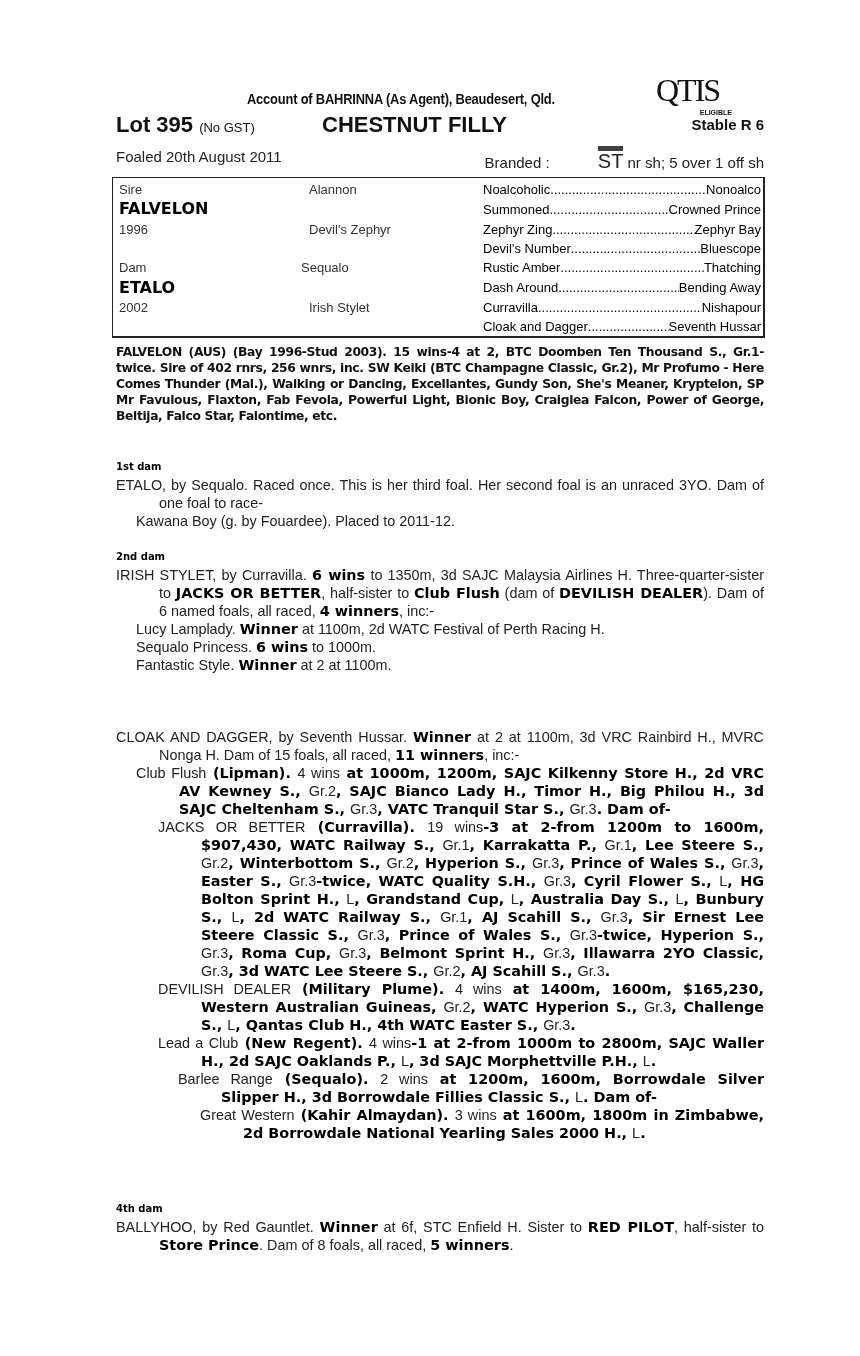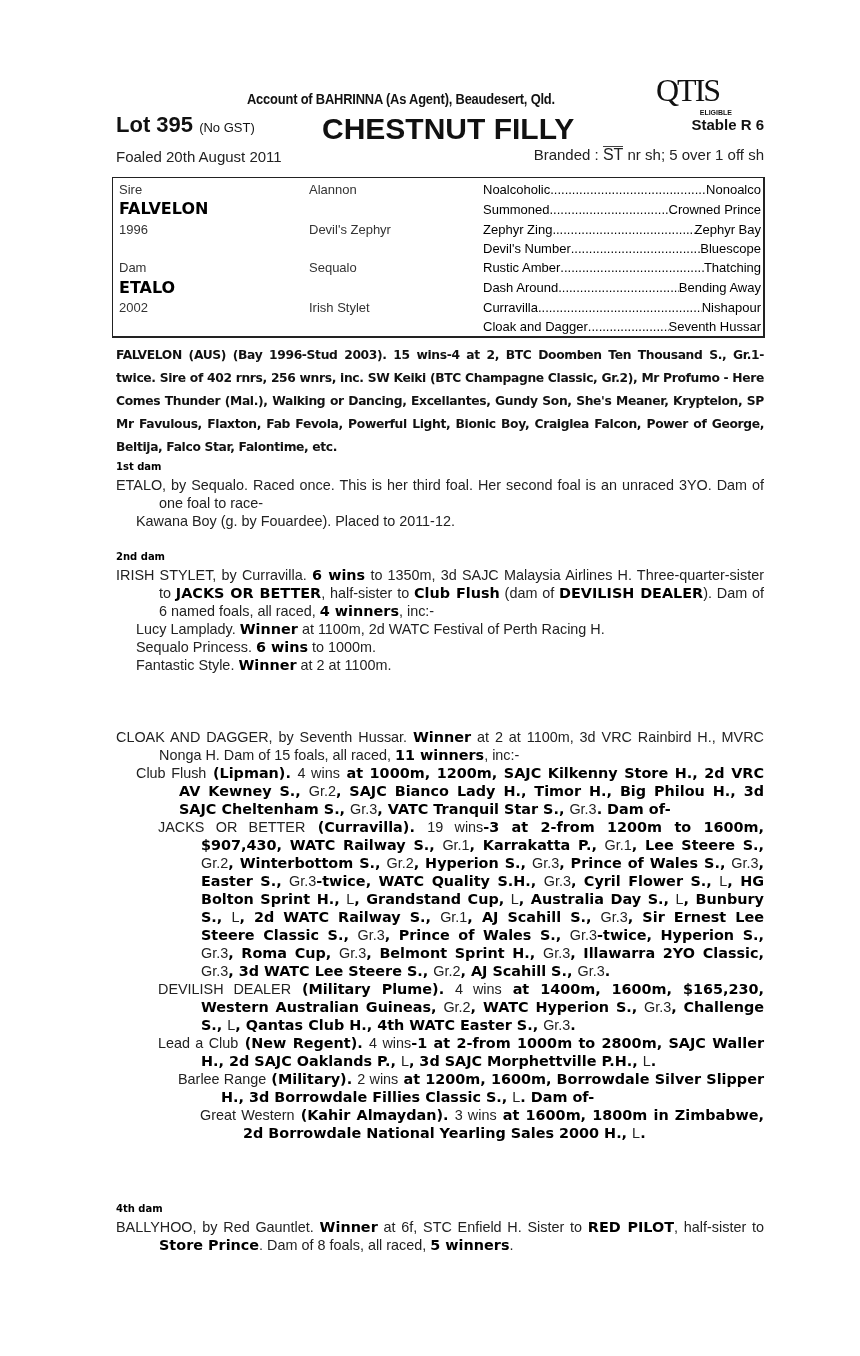--- a/index.html
+++ b/index.html
@@ -5,34 +5,34 @@
   html,body{margin:0;padding:0;background:#fff;}
   body{width:860px;height:1356px;position:relative;color:#111;font-family:"Liberation Sans",sans-serif;}
   .page{position:absolute;left:112px;top:76px;width:652px;}
   .acct{position:absolute;left:135px;top:15px;font-weight:bold;font-size:14px;letter-spacing:-0.2px;transform:scaleX(0.92);transform-origin:left;}
   .qtis{position:absolute;left:544px;top:2px;width:76px;height:36px;}
   .qtis .q{position:absolute;left:0;top:-6px;font-family:"Liberation Serif",serif;font-size:32px;letter-spacing:-2px;}
   .qtis .el{position:absolute;right:0;bottom:-2px;font-size:7px;font-weight:bold;}
   .lotrow{position:absolute;left:0;top:36px;width:652px;height:26px;}
   .lot{position:absolute;left:4px;top:0;font-weight:bold;font-size:22px;}
   .nogst{font-size:13px;font-weight:normal;}
-  .colour{position:absolute;left:210px;top:0;font-weight:bold;font-size:30px;}
+  .colour{position:absolute;left:210px;top:0;font-weight:bold;font-size:22px;}
   .stable{position:absolute;right:0;top:4px;font-weight:bold;font-size:15px;}
   .foaled{position:absolute;left:4px;top:72px;font-size:15px;color:#222;}
   .branded{position:absolute;right:0;top:70px;font-size:15px;color:#222;}
-  .brandmark{font-size:16px;display:inline-block;line-height:1;border-top:1px solid #404040;}
+  .brandmark{font-size:20px;display:inline-block;line-height:1;border-top:5px solid #404040;margin-left:44px;}
   .ped{position:absolute;left:0;top:101px;width:650px;height:158px;border:1px solid #222;border-width:1px 2px 2px 1px;}
   .ped .c{position:absolute;font-size:13px;color:#333;}
   .ped .bold{font-weight:bold;font-size:16px;color:#000;font-family:"DejaVu Sans",sans-serif;}
   .ped .g{position:absolute;left:370px;width:278px;font-size:13px;color:#000000;display:flex;}
   .ped .g .n{white-space:nowrap;}
   .ped .g .dots{flex:1;overflow:hidden;white-space:nowrap;}
   .ped .g .dots::after{content:"............................................................";}
   .ped .g .s{white-space:nowrap;}
-  .sirebio{position:absolute;left:4px;top:268px;width:648px;font-family:"DejaVu Sans",sans-serif;font-weight:bold;font-size:12.3px;line-height:23px;text-align:justify;letter-spacing:-0.35px;}
+  .sirebio{position:absolute;left:4px;top:268px;width:648px;font-family:"DejaVu Sans",sans-serif;font-weight:bold;font-size:12.3px;line-height:16px;text-align:justify;letter-spacing:-0.35px;}
   .sect{position:absolute;left:4px;width:648px;font-size:14.4px;line-height:18px;color:#222;}
   .sect h3{margin:0;font-family:"DejaVu Sans",sans-serif;font-size:10px;font-weight:bold;color:#000;line-height:18px;}
   .sect p{margin:0;text-align:justify;}
   .sect b{font-family:"DejaVu Sans",sans-serif;font-weight:bold;color:#000;}
   .i0{padding-left:43px;text-indent:-43px;}
   .i1{padding-left:43px;text-indent:-43px;margin-left:0;}
   .ind1{margin-left:20px !important;}
   .ind2{margin-left:42px !important;}
   .ind3{margin-left:62px !important;}
   .ind4{margin-left:84px !important;}
@@ -62,21 +62,21 @@
 
   <div class="ped">
     <div class="c" style="left:6px;top:4px">Sire</div>
     <div class="c bold" style="left:6px;top:21px">FALVELON</div>
     <div class="c" style="left:6px;top:44px">1996</div>
     <div class="c" style="left:196px;top:4px">Alannon</div>
     <div class="c" style="left:196px;top:44px">Devil's Zephyr</div>
     <div class="c" style="left:6px;top:82px">Dam</div>
     <div class="c bold" style="left:6px;top:100px">ETALO</div>
     <div class="c" style="left:6px;top:122px">2002</div>
-    <div class="c" style="left:196px;top:82px">Sequalo</div>
+    <div class="c" style="left:188px;top:82px">Sequalo</div>
     <div class="c" style="left:196px;top:122px">Irish Stylet</div>
 
     <div class="g" style="top:4px">
         <span class="n">Noalcoholic</span>
         <span class="dots"></span>
         <span class="s">Nonoalco</span>
       </div>
     <div class="g" style="top:24px">
         <span class="n">Summoned</span>
         <span class="dots"></span>
@@ -129,21 +129,21 @@
     <p class="ind1">Sequalo Princess. <b>6 wins</b> to 1000m.</p>
     <p class="ind1">Fantastic Style. <b>Winner</b> at 2 at 1100m.</p>
   </div>
 
   <div class="sect" style="top:652px">
     <p class="i0">CLOAK AND DAGGER, by Seventh Hussar. <b>Winner</b> at 2 at 1100m, 3d VRC Rainbird H., MVRC Nonga H. Dam of 15 foals, all raced, <b>11 winners</b>, inc:-</p>
     <p class="i1 ind1">Club Flush<b> (Lipman). </b>4 wins<b> at 1000m, 1200m, SAJC Kilkenny Store H., 2d VRC AV Kewney S., </b>Gr.2<b>, SAJC Bianco Lady H., Timor H., Big Philou H., 3d SAJC Cheltenham S., </b>Gr.3<b>, VATC Tranquil Star S., </b>Gr.3<b>. Dam of-</b></p>
     <p class="i1 ind2">JACKS OR BETTER<b> (Curravilla). </b>19 wins<b>-3 at 2-from 1200m to 1600m, $907,430, WATC Railway S., </b>Gr.1<b>, Karrakatta P., </b>Gr.1<b>, Lee Steere S., </b>Gr.2<b>, Winterbottom S., </b>Gr.2<b>, Hyperion S., </b>Gr.3<b>, Prince of Wales S., </b>Gr.3<b>, Easter S., </b>Gr.3<b>-twice, WATC Quality S.H., </b>Gr.3<b>, Cyril Flower S., </b>L<b>, HG Bolton Sprint H., </b>L<b>, Grandstand Cup, </b>L<b>, Australia Day S., </b>L<b>, Bunbury S., </b>L<b>, 2d WATC Railway S., </b>Gr.1<b>, AJ Scahill S., </b>Gr.3<b>, Sir Ernest Lee Steere Classic S., </b>Gr.3<b>, Prince of Wales S., </b>Gr.3<b>-twice, Hyperion S., </b>Gr.3<b>, Roma Cup, </b>Gr.3<b>, Belmont Sprint H., </b>Gr.3<b>, Illawarra 2YO Classic, </b>Gr.3<b>, 3d WATC Lee Steere S., </b>Gr.2<b>, AJ Scahill S., </b>Gr.3<b>.</b></p>
     <p class="i1 ind2">DEVILISH DEALER<b> (Military Plume). </b>4 wins<b> at 1400m, 1600m, $165,230, Western Australian Guineas, </b>Gr.2<b>, WATC Hyperion S., </b>Gr.3<b>, Challenge S., </b>L<b>, Qantas Club H., 4th WATC Easter S., </b>Gr.3<b>.</b></p>
     <p class="i1 ind2">Lead a Club<b> (New Regent). </b>4 wins<b>-1 at 2-from 1000m to 2800m, SAJC Waller H., 2d SAJC Oaklands P., </b>L<b>, 3d SAJC Morphettville P.H., </b>L<b>.</b></p>
-    <p class="i1 ind3">Barlee Range<b> (Military). </b>2 wins<b> at 1200m, 1600m, Borrowdale Silver Slipper H., 3d Borrowdale Fillies Classic S., </b>L<b>. Dam of-</b></p>
+    <p class="i1 ind3">Barlee Range<b> (Sequalo). </b>2 wins<b> at 1200m, 1600m, Borrowdale Silver Slipper H., 3d Borrowdale Fillies Classic S., </b>L<b>. Dam of-</b></p>
     <p class="i1 ind4">Great Western<b> (Kahir Almaydan). </b>3 wins<b> at 1600m, 1800m in Zimbabwe, 2d Borrowdale National Yearling Sales 2000 H., </b>L<b>.</b></p>
   </div>
 
   <div class="sect" style="top:1124px">
     <h3>4th dam</h3>
     <p class="i0">BALLYHOO, by Red Gauntlet. <b>Winner</b> at 6f, STC Enfield H. Sister to <b>RED PILOT</b>, half-sister to <b>Store Prince</b>. Dam of 8 foals, all raced, <b>5 winners</b>.</p>
   </div>
 </div>
 
 </body></html>

